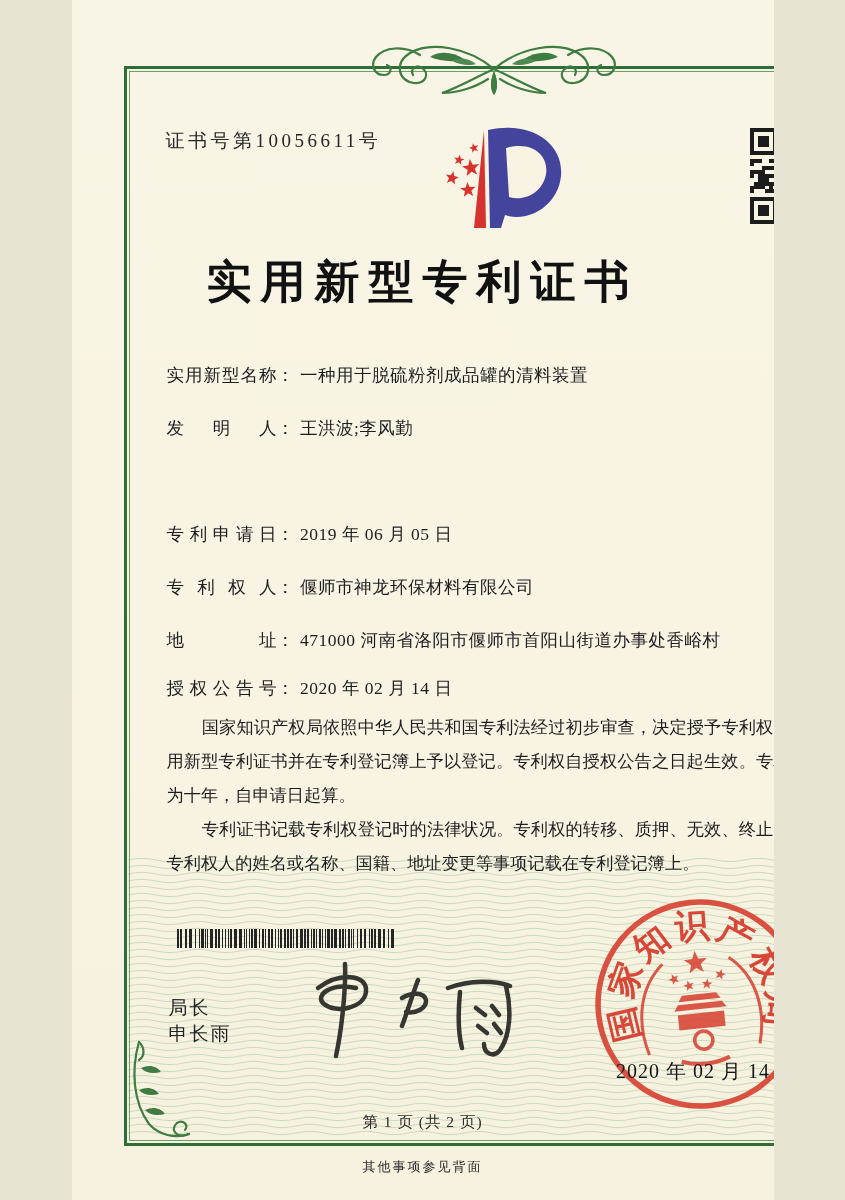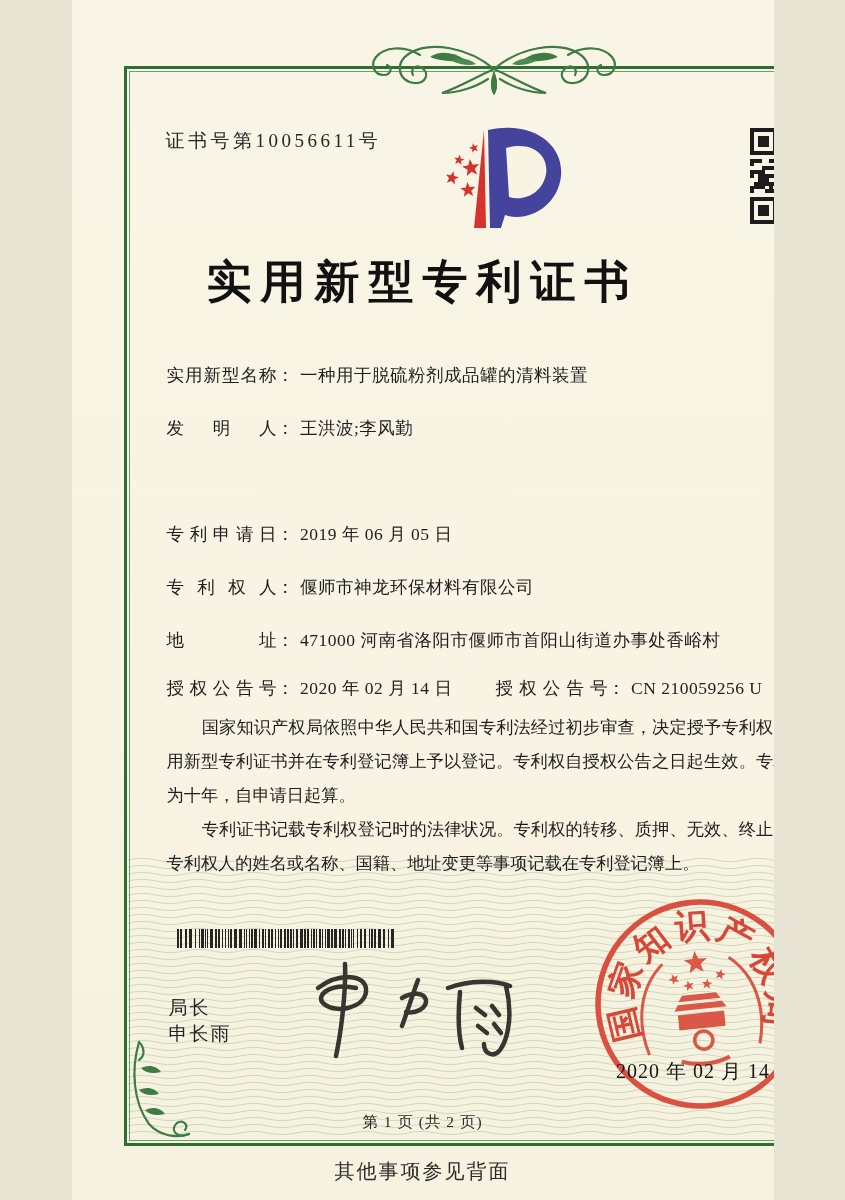--- a/index.html
+++ b/index.html
@@ -30,21 +30,21 @@
   }
   .f-row{position:absolute;left:95px;font-size:17.5px;white-space:nowrap;color:#1d1d1d;}
   .f-label{display:inline-block;width:110px;text-align:justify;text-align-last:justify;vertical-align:bottom;}
   .f-colon{display:inline-block;margin-right:6px;}
   .f-value{letter-spacing:0.5px;}
   .paras{position:absolute;left:95px;top:711px;width:676px;}
   .paras p{margin:0;text-indent:2.05em;font-size:17.2px;line-height:34px;text-align:justify;color:#1d1d1d;}
   .officials{position:absolute;left:97px;top:995px;font-size:19px;letter-spacing:2px;color:#222;}
   .officials .name{margin-top:0;}
   .page-num{position:absolute;left:0;right:0;top:1112px;text-align:center;font-size:15.5px;color:#2a2a2a;letter-spacing:1px;}
-  .back-note{position:absolute;left:0;right:0;top:1158px;text-align:center;font-size:20px;color:#2a2a2a;letter-spacing:2px;}
+  .back-note{position:absolute;left:0;right:0;top:1158px;text-align:center;font-size:13px;color:#2a2a2a;letter-spacing:2px;}
   .seal-wrap{position:absolute;left:520px;top:896px;width:216px;height:216px;transform:rotate(-6deg);opacity:.93;}
   .seal-date{position:absolute;left:520px;top:1058px;width:230px;text-align:center;font-size:20px;color:#161616;letter-spacing:1px;}
   .sig{position:absolute;left:218px;top:958px;width:240px;height:105px;}
   .logo{position:absolute;left:350px;top:124px;width:150px;height:112px;}
   .qr{position:absolute;left:678px;top:128px;width:96px;height:96px;}
   .barcode{position:absolute;left:105px;top:929px;width:220px;height:19px;}
   .waves{position:absolute;left:56px;top:70px;width:732px;height:1072px;}
 </style>
 </head>
 <body>
@@ -390,23 +390,20 @@
   </div>
   <div class="f-row" style="top:575px">
     <span class="f-label">专利权人</span><span class="f-colon">：</span><span class="f-value">偃师市神龙环保材料有限公司</span>
   </div>
   <div class="f-row" style="top:628px">
     <span class="f-label">地址</span><span class="f-colon">：</span><span class="f-value">471000 河南省洛阳市偃师市首阳山街道办事处香峪村</span>
   </div>
   <div class="f-row" style="top:676px">
     <span class="f-label">授权公告号</span><span class="f-colon">：</span><span class="f-value">2020 年 02 月 14 日</span>
   </div>
-  <div class="f-row" style="left:424px;top:676px">
-    <span class="f-label" style="width:112px">授权公告号</span><span class="f-colon">：</span><span class="f-value">CN 210059256 U</span>
-  </div>
 
   <div class="paras">
     <p>国家知识产权局依照中华人民共和国专利法经过初步审查，决定授予专利权，颁发实用新型专利证书并在专利登记簿上予以登记。专利权自授权公告之日起生效。专利权期限为十年，自申请日起算。</p>
     <p>专利证书记载专利权登记时的法律状况。专利权的转移、质押、无效、终止、恢复和专利权人的姓名或名称、国籍、地址变更等事项记载在专利登记簿上。</p>
   </div>
 
   <svg class="barcode" id="barcode-svg" viewBox="0 0 220 19" preserveAspectRatio="none">
       <rect x="0" y="0" width="2" height="19" fill="#242424"></rect>
       <rect x="3" y="0" width="2" height="19" fill="#242424"></rect>
       <rect x="8" y="0" width="2" height="19" fill="#242424"></rect>

